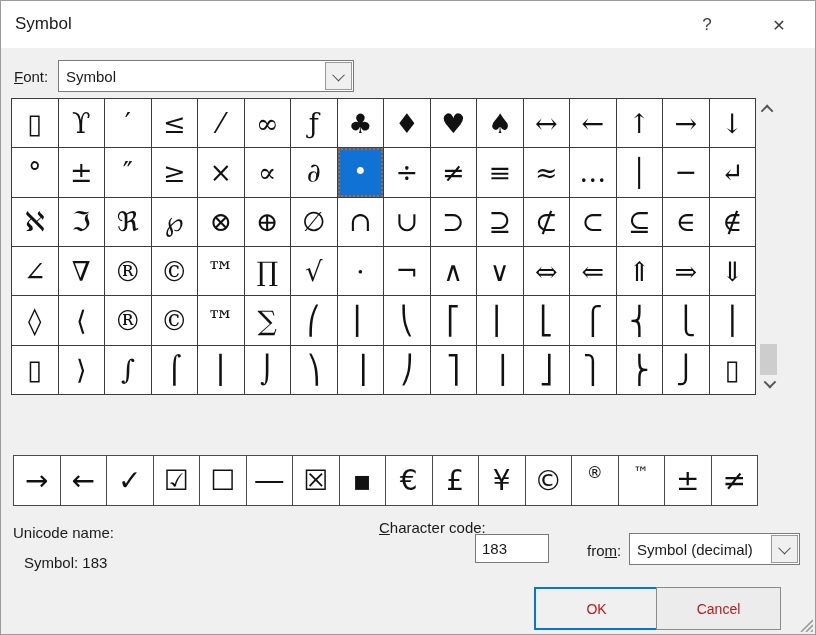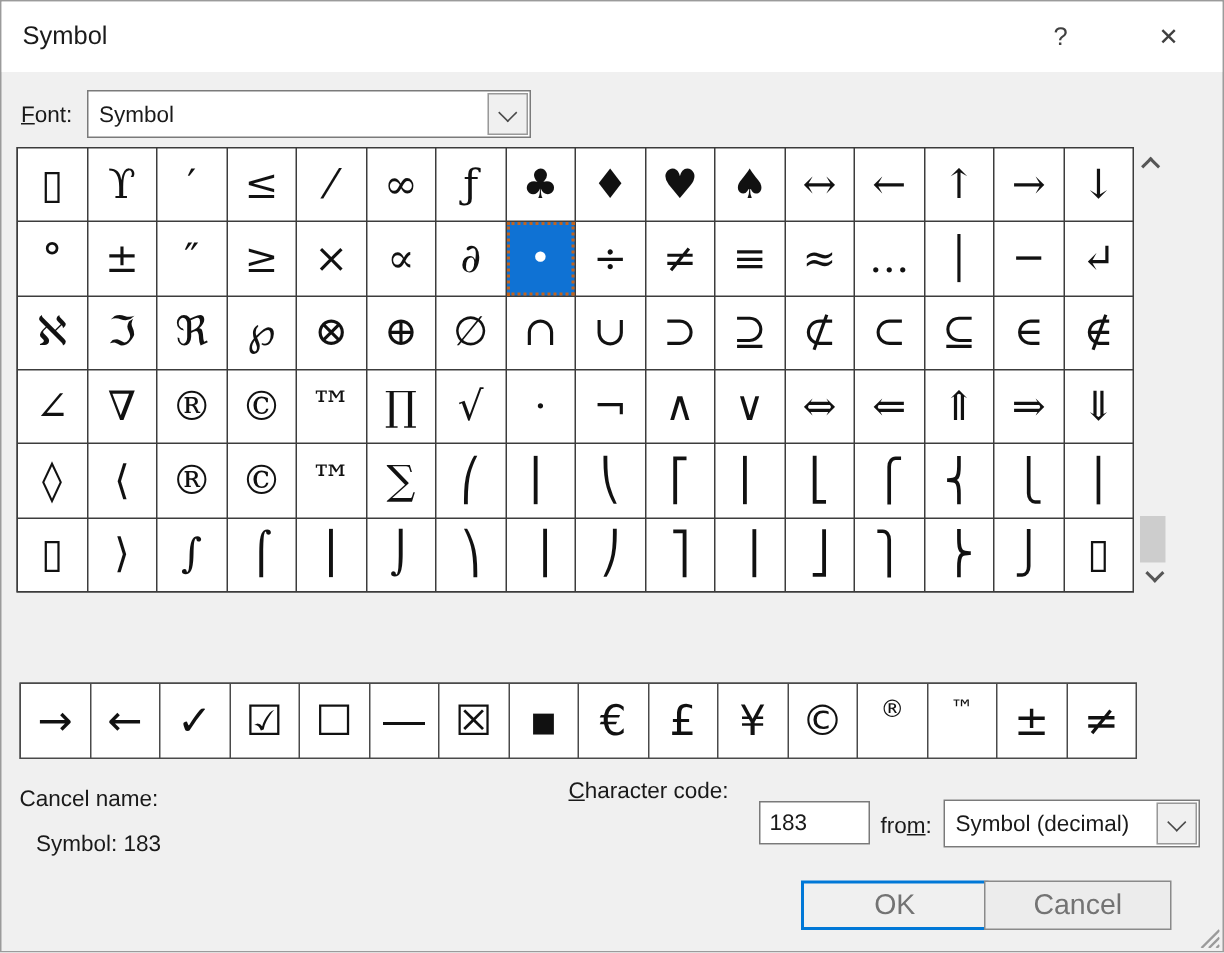--- a/index.html
+++ b/index.html
@@ -47,27 +47,27 @@
   
   .recent-label{position:absolute;left:12px;top:430px;}
   .recent-grid{left:12px;top:454px;width:745px;height:51px;grid-template-columns:repeat(16,1fr);
                grid-auto-rows:1fr;background:#4a4a4a;border-color:#4a4a4a;}
   .rcell{font-size:28px;font-family:"DejaVu Sans","Liberation Sans",sans-serif;font-weight:500;}
   .rcell.sup{align-items:flex-start;font-size:16px;padding-top:7px;box-sizing:border-box;}
   
   .uniname-label{position:absolute;left:12px;top:523px;}
   .symcode-text{position:absolute;left:23px;top:553px;}
   .charcode-label{position:absolute;left:378px;top:518px;}
-  .charcode-input{position:absolute;left:505px;top:533px;width:74px;height:29px;border:1px solid #7a7a7a;
+  .charcode-input{position:absolute;left:474px;top:533px;width:74px;height:29px;border:1px solid #7a7a7a;
                   box-sizing:border-box;font-size:15px;padding:0 0 0 6px;color:#1a1a1a;background:#fff;
                   font-family:"Liberation Sans",sans-serif;outline:none;}
   .from-label{position:absolute;left:586px;top:541px;}
   .from-combo{left:628px;top:532px;width:171px;height:32px;gap:15px;}
   
-  .btn{position:absolute;width:125px;height:33px;font-size:19px;color:#737373;
+  .btn{position:absolute;width:125px;height:43px;font-size:14px;color:#b91c1c;
        display:flex;align-items:center;justify-content:center;box-sizing:border-box;cursor:default;}
   .ok-btn{left:533px;top:586px;background:#f0f0f0;border:2px solid #0078d7;}
   .cancel-btn{left:655px;top:586px;background:#ececec;border:1px solid #8a8a8a;}
   
   .grip{position:absolute;right:2px;bottom:2px;width:14px;height:14px;}
 </style>
 </head>
 <body>
 
 <div class="dialog">
@@ -211,21 +211,21 @@
       <div class="cell rcell">€</div>
       <div class="cell rcell">£</div>
       <div class="cell rcell">¥</div>
       <div class="cell rcell">©</div>
       <div class="cell rcell sup">®</div>
       <div class="cell rcell sup">™</div>
       <div class="cell rcell">±</div>
       <div class="cell rcell">≠</div>
     </div>
 
-  <div class="label uniname-label">Cancel name:</div>
+  <div class="label uniname-label">Unicode name:</div>
   <div class="label symcode-text">Symbol: 183</div>
 
   <div class="label charcode-label"><span class="u">C</span><span>haracter code:</span></div>
   <input class="charcode-input" type="text" value="183" style="">
 
   <div class="label from-label"><span>fro</span><span class="u">m</span><span>:</span></div>
   <div class="combo from-combo">
     <div class="combo-value">Symbol (decimal)</div>
     <div class="combo-btn">
       <span class="chev"></span>

